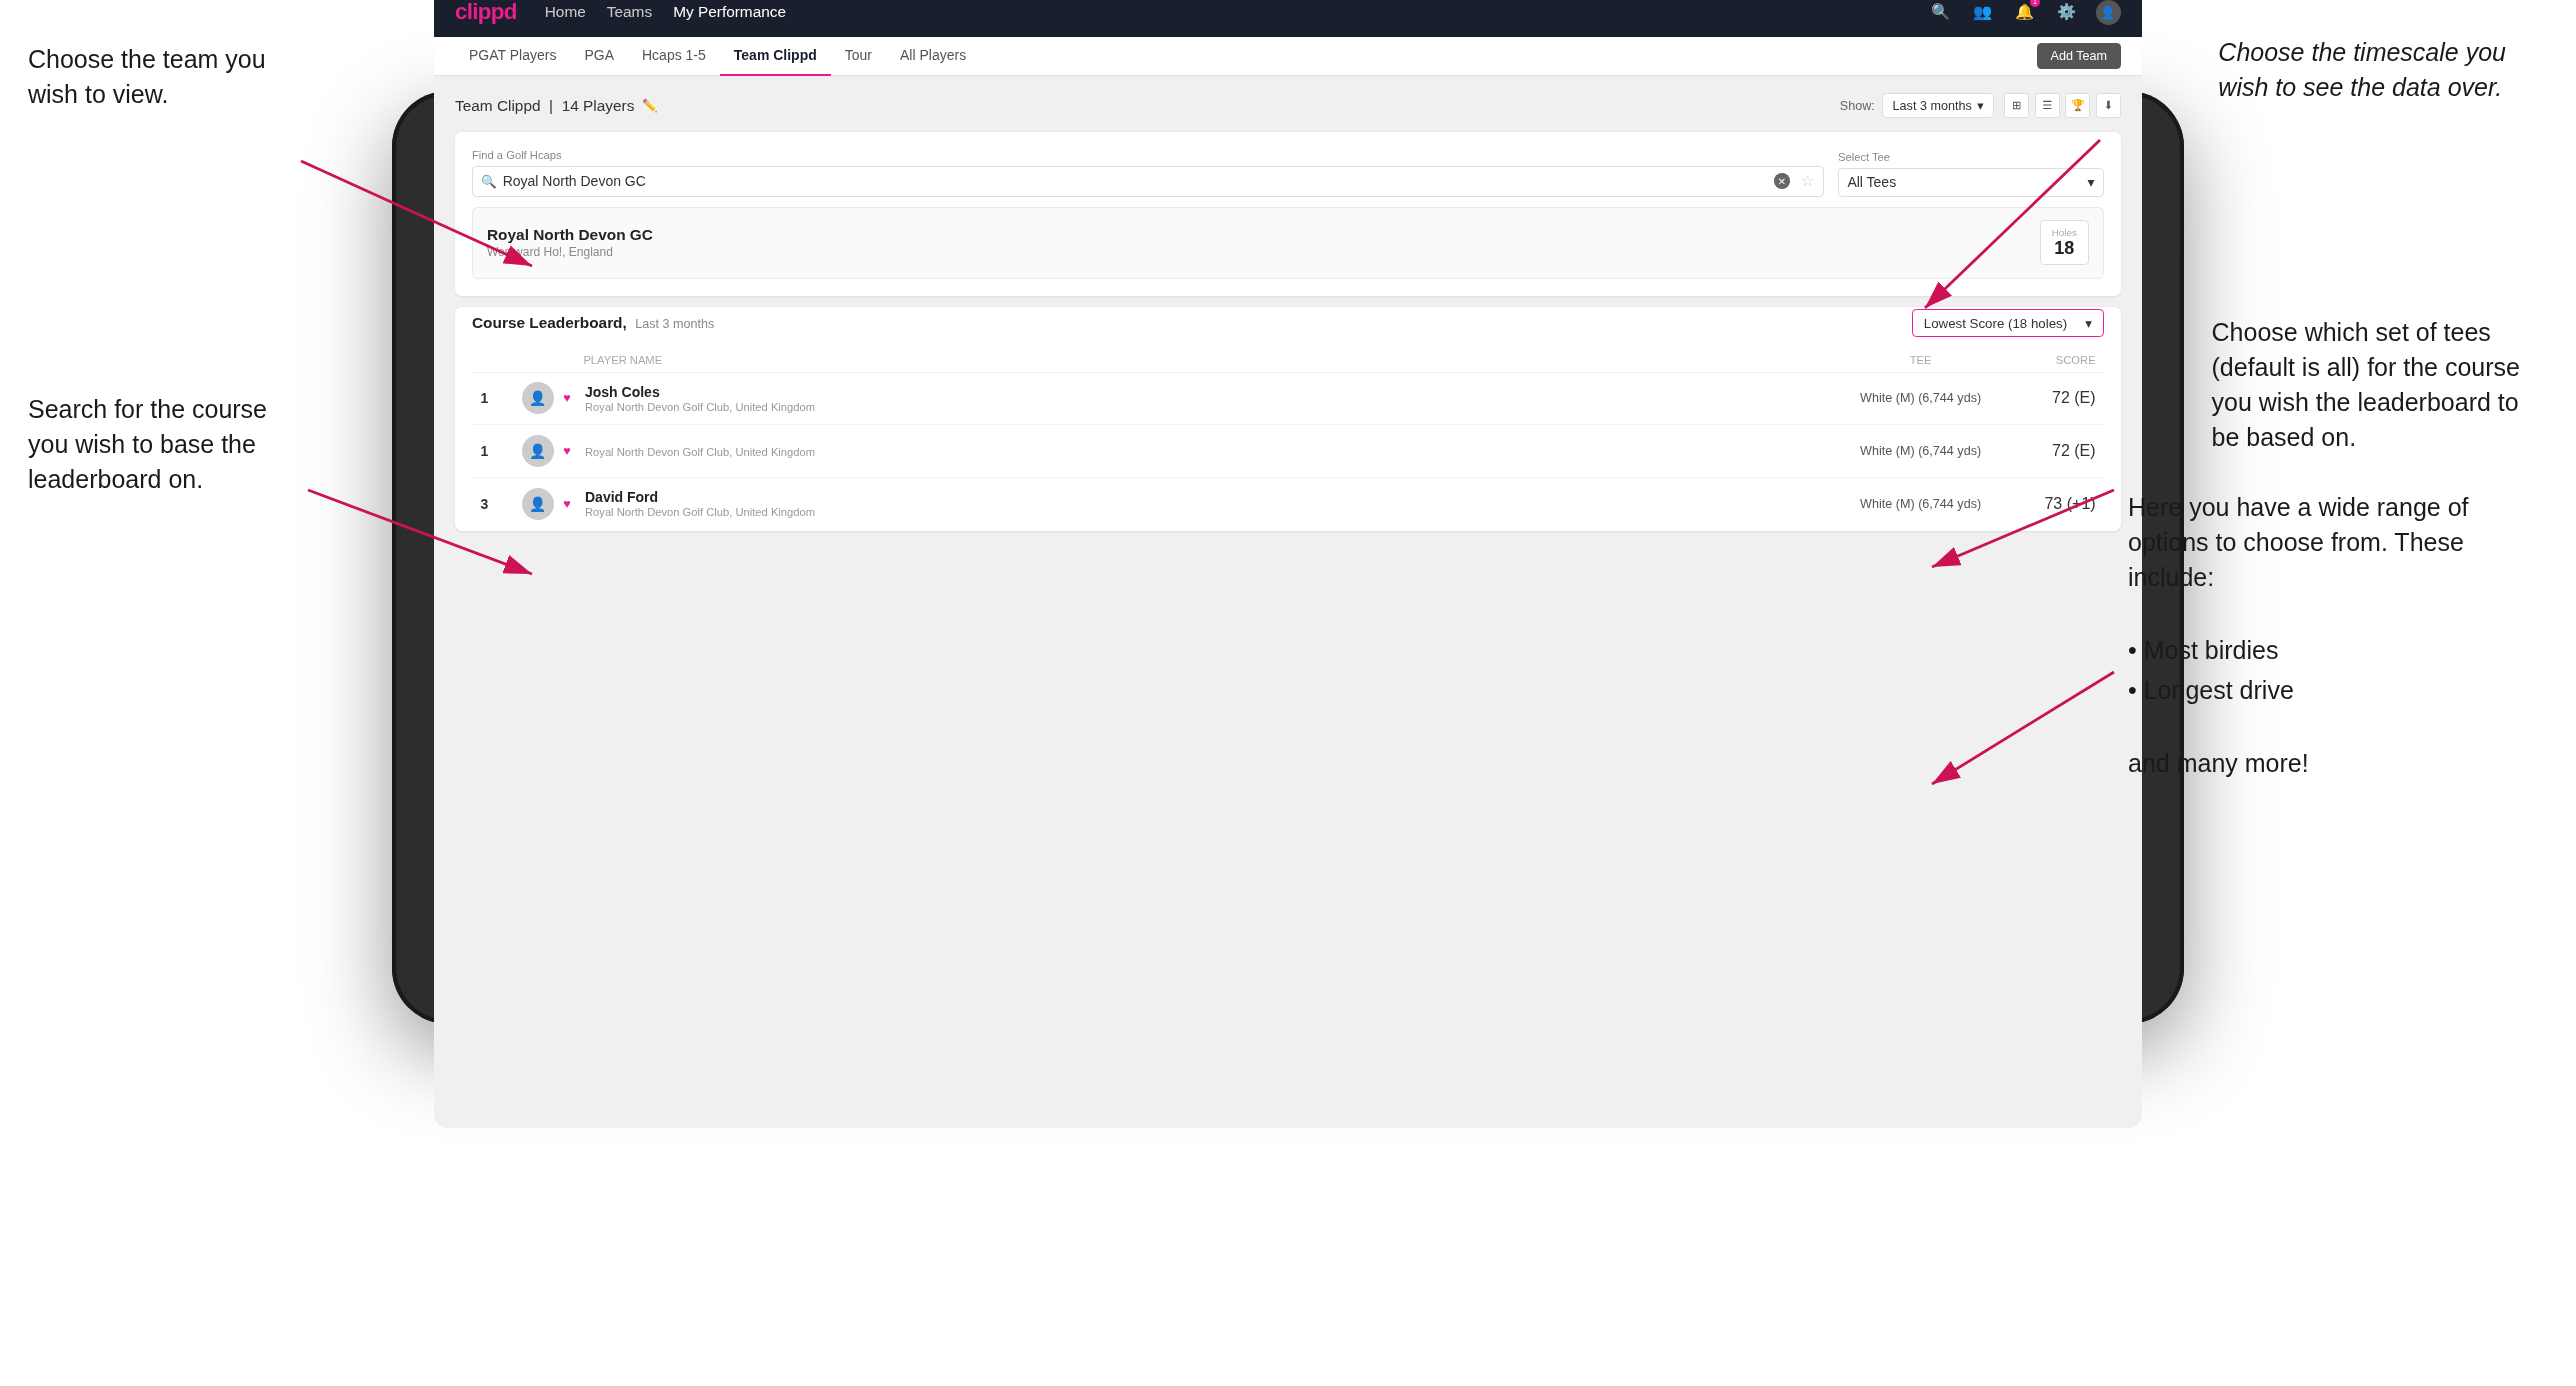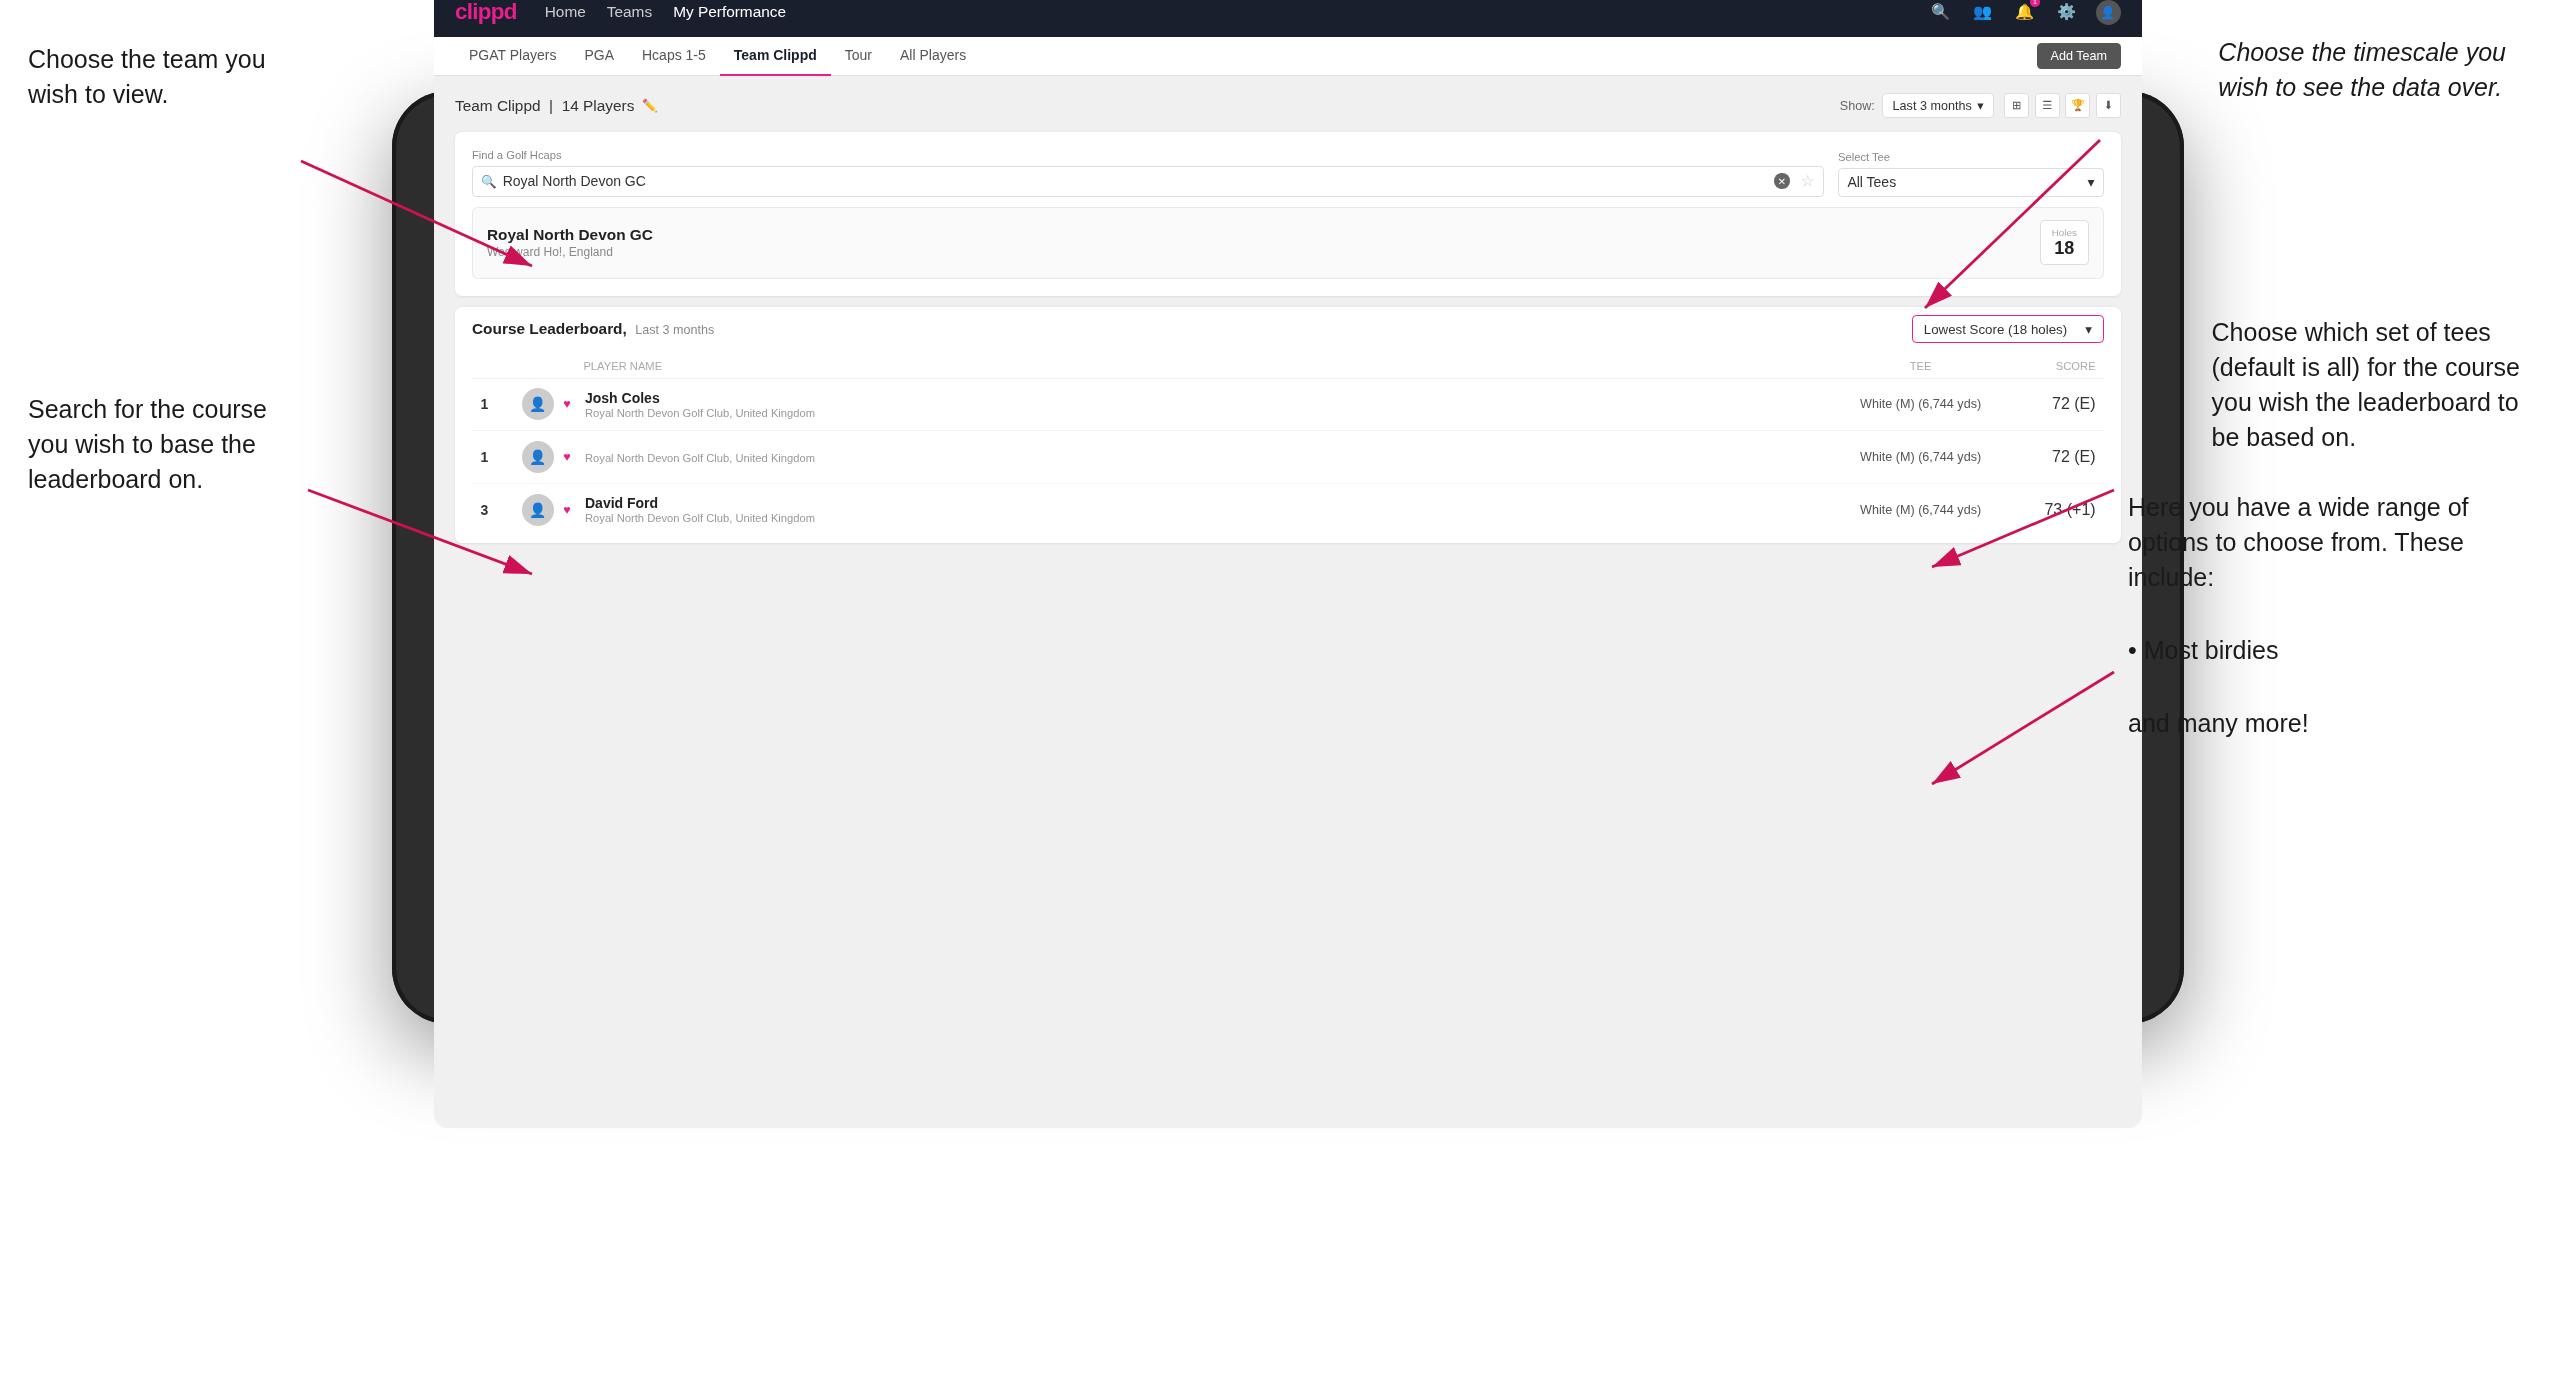--- a/index.html
+++ b/index.html
@@ -397,21 +397,21 @@
     .holes-value {
       font-size: 18px;
       font-weight: 700;
       color: #222;
     }
 
     
     .leaderboard-card {
       background: white;
       border-radius: 7px;
-      padding: 8px 17px;
+      padding: 2px 17px;
       box-shadow: 0 0.7px 2.8px rgba(0,0,0,0.08);
       margin-top: 11.2px;
     }
 
     .leaderboard-header {
       display: flex;
       align-items: center;
       margin-bottom: 11.2px;
     }
 
@@ -722,20 +722,21 @@
   <span>(default is all) for the course</span><br>
   <span>you wish the leaderboard to</span><br>
   <span>be based on.</span>
 </div>
 
 <div class="annotation annotation-bottom-right" style="max-width:392px; top: 490px; right: 56px;">
   <span>Here you have a wide range of options to choose from. These include:</span>
   <br><br>
   <ul class="bullet-list">
     <li>Most birdies</li>
+    <li>Longest drive</li>
   </ul>
   <br>
   <span>and many more!</span>
 </div>
 
 <svg class="arrows-overlay" viewBox="0 0 3680 1980" xmlns="http://www.w3.org/2000/svg">
 
   <line x1="430" y1="230" x2="760" y2="380" stroke="#cc1155" stroke-width="4" marker-end="url(#arrowhead)"></line>
 
   <line x1="440" y1="700" x2="760" y2="820" stroke="#cc1155" stroke-width="4" marker-end="url(#arrowhead)"></line>

